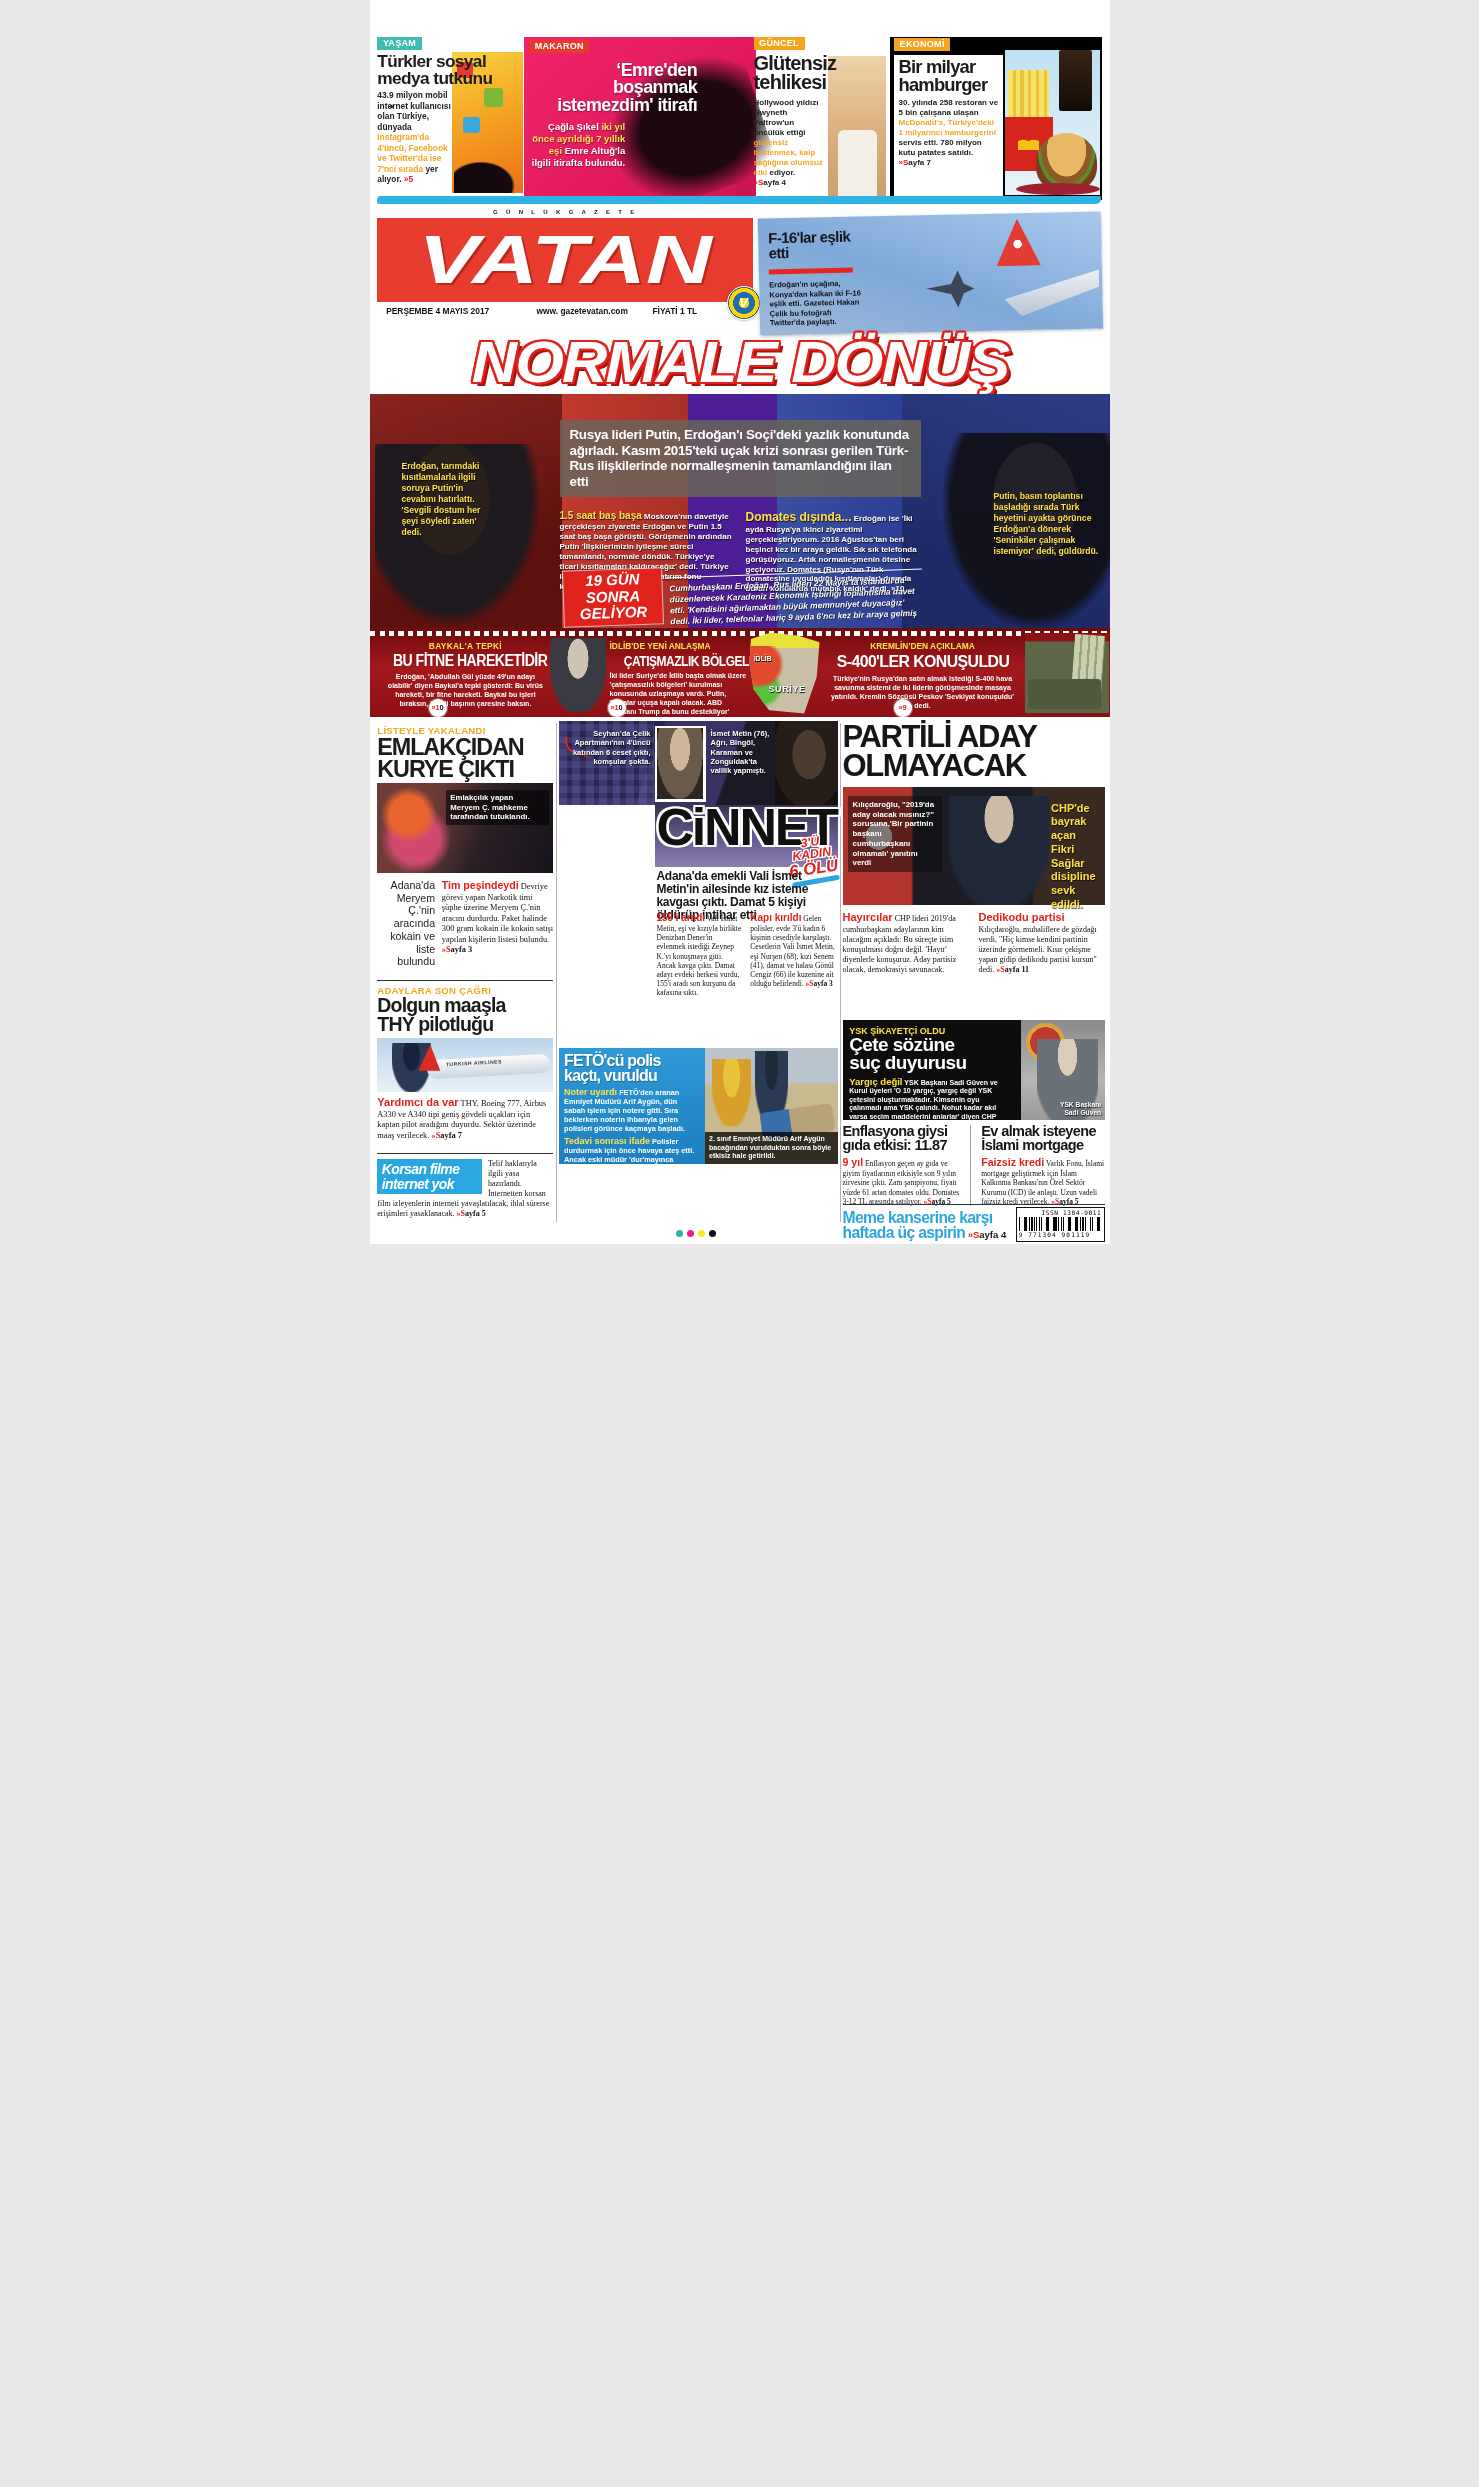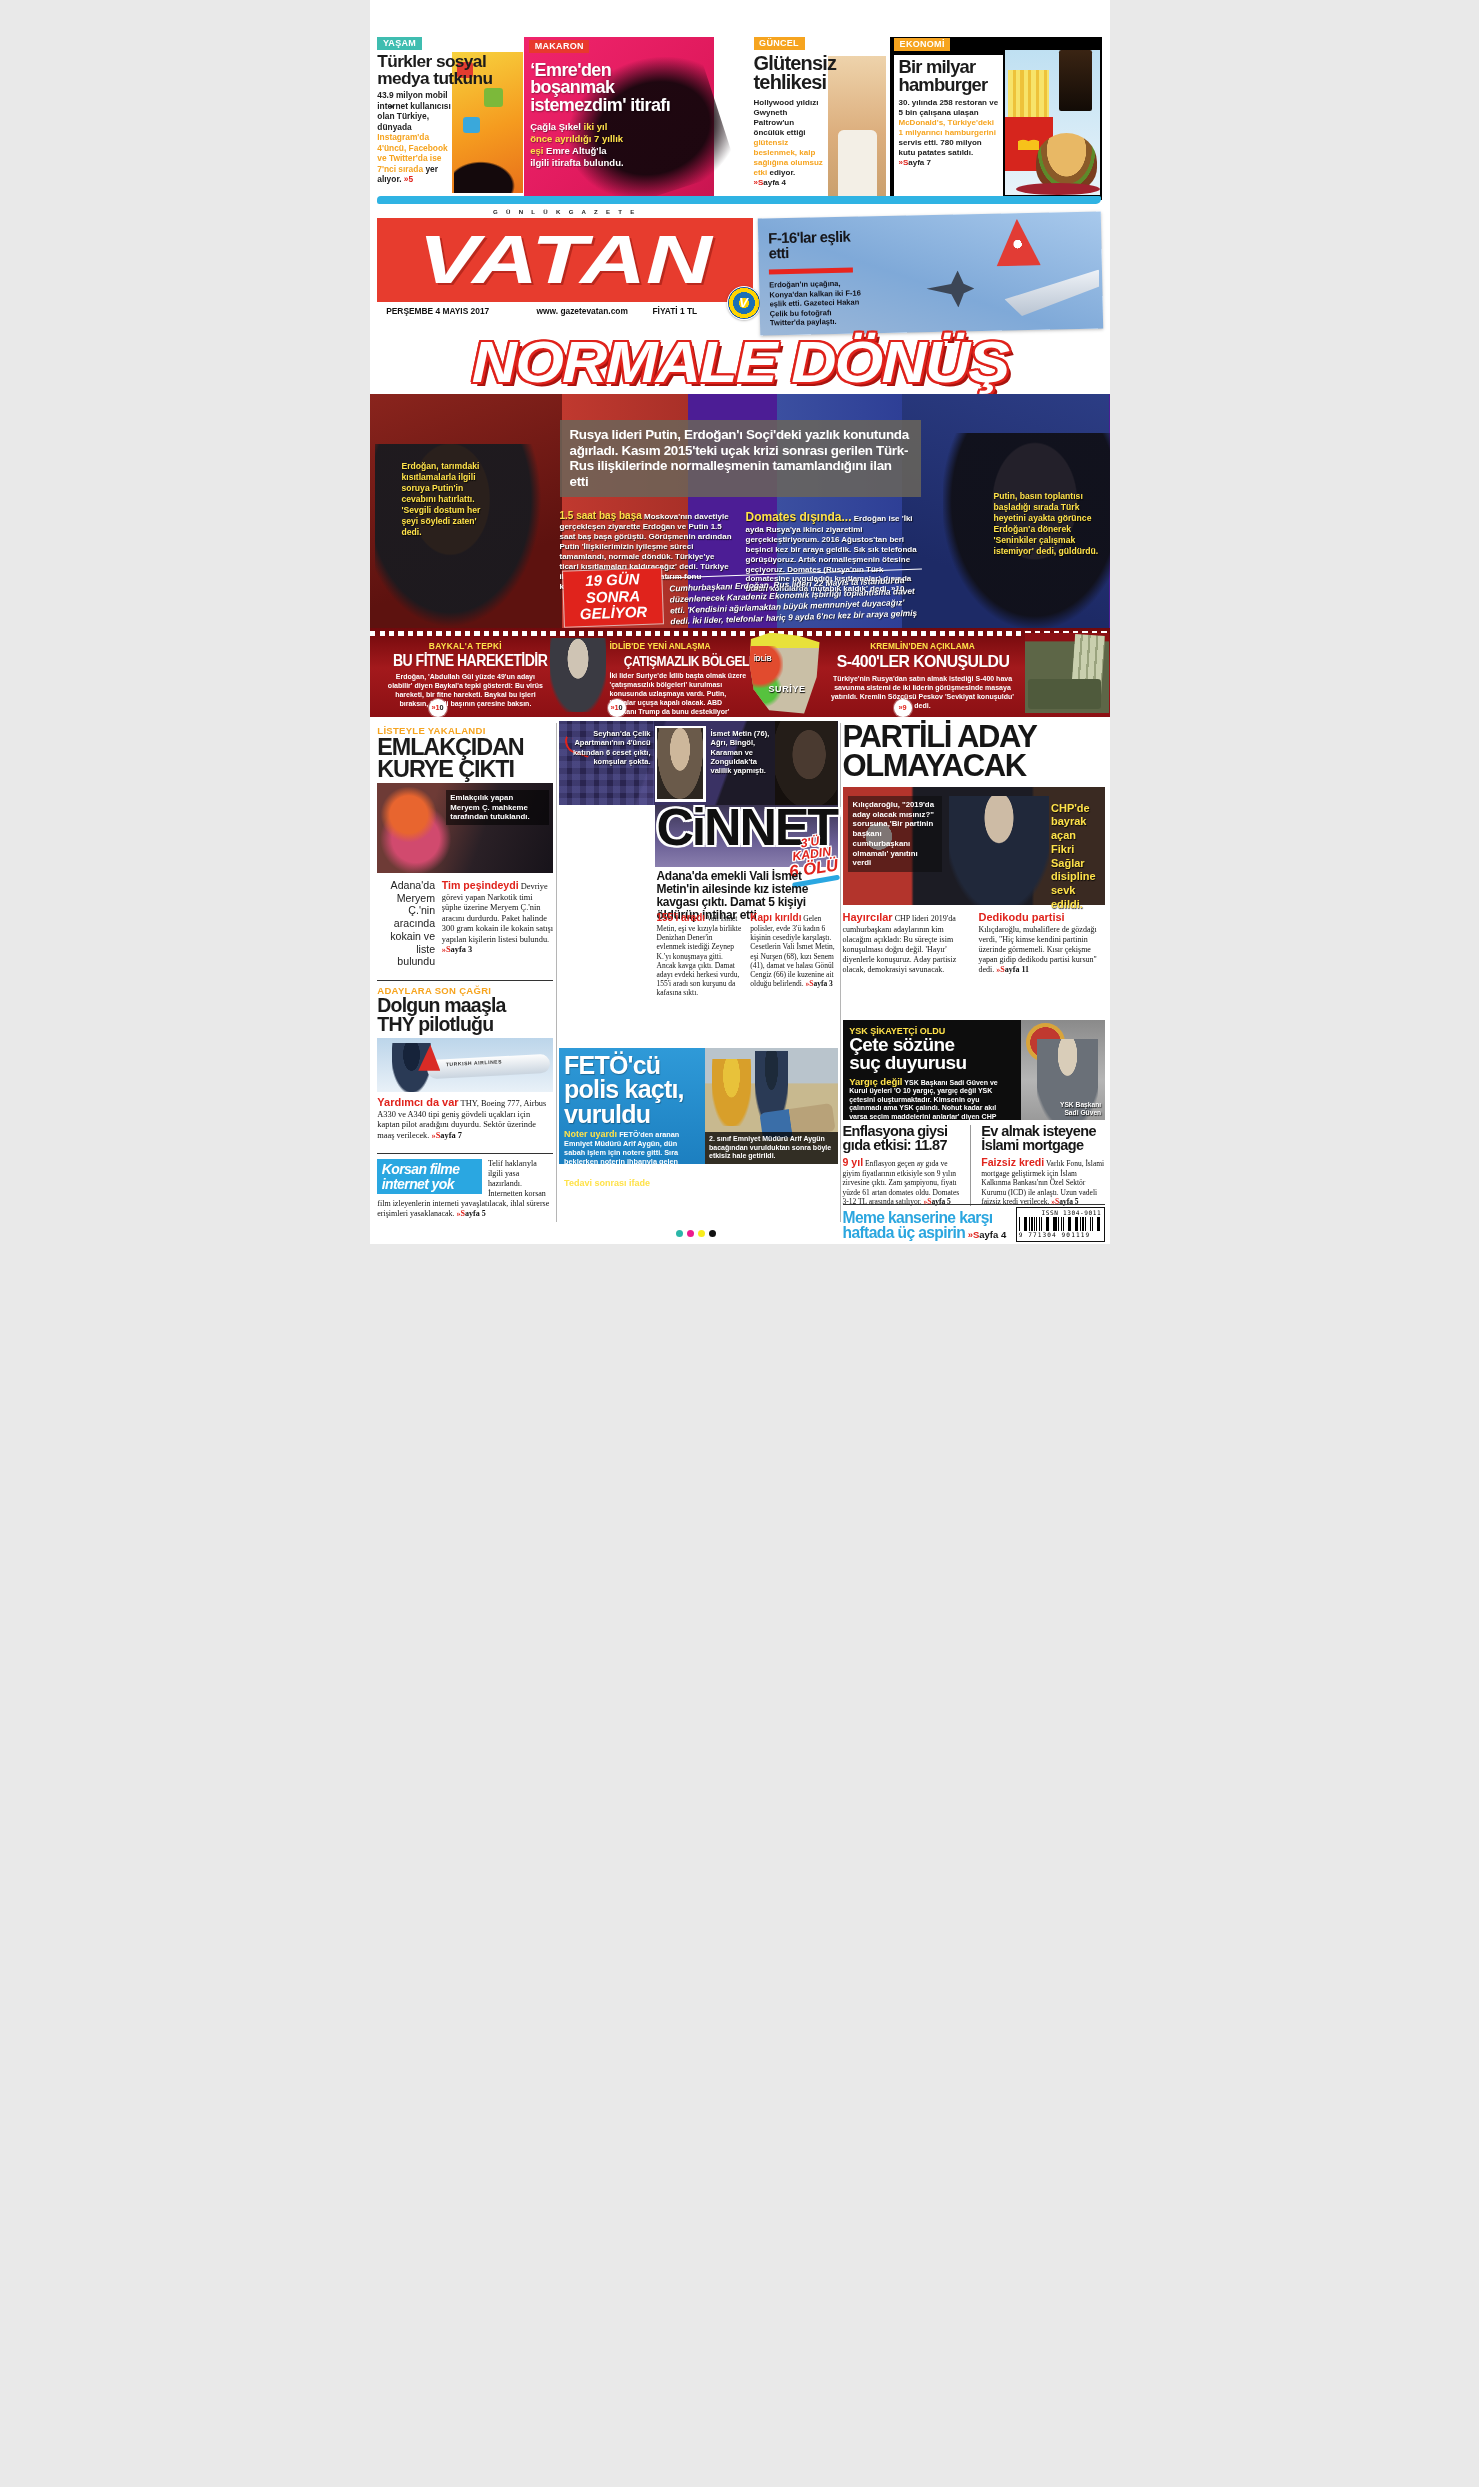--- a/index.html
+++ b/index.html
@@ -41,21 +41,21 @@
       <div class="abs" style="left:11px;top:65px;width:16.7px;height:16.7px;border-radius:3.3px;background:#3aa8db;"></div>
       <div class="abs" style="left:2.2px;bottom:0;width:67px;height:36px;background:radial-gradient(ellipse at 40% 80%,#14090c 0 55%,transparent 60%);"></div>
     </div>
     <span class="kick kteal">YAŞAM</span>
     <div class="b9" style="position:relative;z-index:2;font-size:17.3px;line-height:.95;letter-spacing:-0.6px;color:#1c1c1c;margin-top:3.3px;">Türkler sosyal medya tutkunu</div>
     <p class="topbody" style="width:76px;margin:4.5px 0 0;">
       <span>43.9 milyon mobil internet kullanıcısı olan Türkiye, dünyada </span><span class="hl">Instagram'da 4'üncü, Facebook ve Twitter'da ise 7'nci sırada</span><span> yer alıyor. </span><b class="pref">»5</b>
     </p>
   </div>
 
-  <div class="abs" style="left:154px;top:37px;width:190px;height:163px;background:linear-gradient(135deg,#f0246c,#e01a5d 60%,#c81550);">
+  <div class="abs" style="left:154px;top:37px;width:232px;height:163px;background:linear-gradient(135deg,#f0246c,#e01a5d 60%,#c81550);text-align:right;">
     <div class="abs" style="right:-5.6px;top:16.7px;width:167px;height:145px;background:radial-gradient(ellipse at 60% 55%,rgba(20,6,12,.95) 0 40%,rgba(20,6,12,0) 62%);transform:rotate(-18deg);"></div>
     <span class="kick kred" style="position:absolute;left:5.6px;top:3.3px;">MAKARON</span>
     <div class="b9 w" style="position:absolute;left:6.7px;top:24.5px;width:167px;font-size:18px;line-height:.98;letter-spacing:-0.6px;text-shadow:0.6px 1.1px 1.7px rgba(0,0,0,.35);">‘Emre'den boşanmak istemezdim' itirafı</div>
     <p style="position:absolute;left:6.7px;top:84px;width:95px;margin:0;font-size:9.5px;font-weight:900;line-height:1.25;color:#fff;text-shadow:0.6px 0.6px 1.1px rgba(0,0,0,.4);">
       <span>Çağla Şıkel </span><span class="y">iki yıl önce ayrıldığı 7 yıllık eşi </span><span>Emre Altuğ'la ilgili itirafta bulundu.</span>
     </p>
   </div>
 
   <div class="abs" style="left:384px;top:37px;width:132px;height:163px;">
     <div class="abs" style="left:74px;top:19px;width:58px;height:141px;background:linear-gradient(180deg,#eed3ab,#dcae7d 55%,#caa06e);">
@@ -252,21 +252,21 @@
       <span>Vali İsmet Metin, eşi ve kızıyla birlikte Denizhan Dener'in evlenmek istediği Zeynep K.'yı konuşmaya gitti. Ancak kavga çıktı. Damat adayı evdeki herkesi vurdu, 155'i aradı son kurşunu da kafasına sıktı.</span>
     </p>
     <p class="serifbody" style="margin:0;width:86px;font-size:7.5px;line-height:1.22;">
       <span class="redlead" style="font-family:'Liberation Sans',sans-serif;font-size:10px;">Kapı kırıldı</span>
       <span>Gelen polisler, evde 3'ü kadın 6 kişinin cesediyle karşılaştı. Cesetlerin Vali İsmet Metin, eşi Nurşen (68), kızı Senem (41), damat ve halası Gönül Cengiz (66) ile kuzenine ait olduğu belirlendi. </span><b class="pref">»Sayfa 3</b>
     </p>
   </div>
 
   <div class="abs" style="left:189px;top:1048px;width:279px;height:116px;">
     <div class="abs" style="left:0;top:0;width:146px;height:116px;background:linear-gradient(180deg,#2f9ad8,#1c7fc0);padding:4.5px 5.6px;box-sizing:border-box;">
-      <div class="b9 w" style="font-size:25px;line-height:.98;letter-spacing:-0.8px;text-shadow:0.6px 1.1px 1.1px rgba(0,0,0,.3);">FETÖ'cü polis kaçtı, vuruldu</div>
+      <div class="b9 w" style="font-size:16px;line-height:.98;letter-spacing:-0.8px;text-shadow:0.6px 1.1px 1.1px rgba(0,0,0,.3);">FETÖ'cü polis kaçtı, vuruldu</div>
       <p style="margin:3.3px 0 0;font-size:7.3px;font-weight:700;line-height:1.22;color:#fff;">
         <span class="b9 y" style="font-size:9px;">Noter uyardı</span>
         <span>FETÖ'den aranan Emniyet Müdürü Arif Aygün, dün sabah işlem için notere gitti. Sıra beklerken noterin ihbarıyla gelen polisleri görünce kaçmaya başladı.</span>
       </p>
       <p style="margin:2.2px 0 0;font-size:7.3px;font-weight:700;line-height:1.22;color:#fff;">
         <span class="b9 y" style="font-size:9px;">Tedavi sonrası ifade</span>
         <span>Polisler durdurmak için önce havaya ateş etti. Ancak eski müdür 'dur'mayınca bacağından vuruldu. Polisler Aygün'ü önce hastaneye götürdü. </span><b>»12</b>
       </p>
     </div>
     <div class="abs" style="left:146px;top:0;width:133px;height:116px;background:linear-gradient(180deg,#b9c4cc 0 30%,#c8b98f 31% 100%);">

